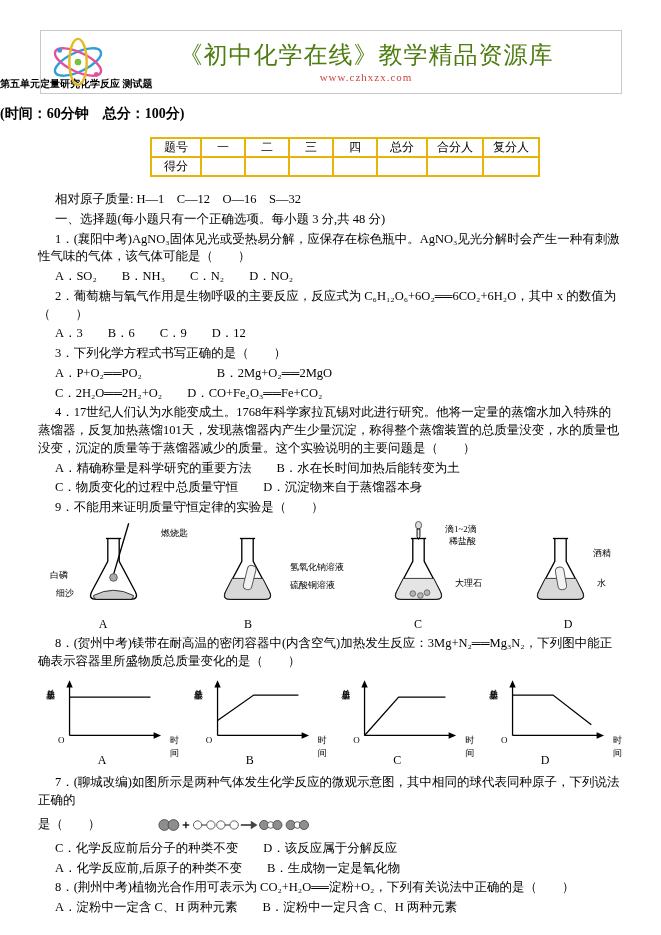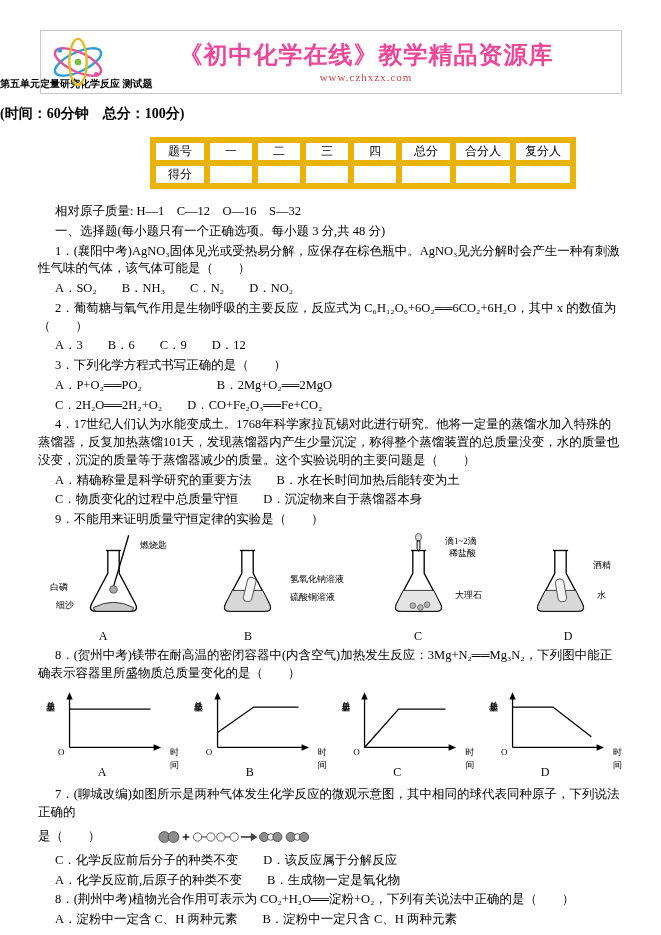--- a/index.html
+++ b/index.html
@@ -3,29 +3,29 @@
 <meta charset="utf-8">
 <style>
   html,body{margin:0;padding:0;background:#888;}
   .page{width:661px;height:935px;margin:0 auto;background:#fff;position:relative;
         font-family:"Liberation Serif","DejaVu Serif",serif;color:#000;overflow:hidden;}
   .content{padding:0 38px;}
   
   .header-box{position:absolute;left:40px;top:30px;width:580px;height:62px;border:1px solid #c9c9c9;}
   .logo{position:absolute;left:8px;top:5px;width:58px;height:52px;}
   .brand{position:absolute;left:78px;top:8px;right:8px;text-align:center;
-         color:#ec4899;font-size:24px;font-weight:bold;letter-spacing:1px;white-space:nowrap;}
+         color:#4d7c0f;font-size:24px;font-weight:normal;letter-spacing:1px;white-space:nowrap;}
   .siteurl{position:absolute;left:78px;top:40px;right:8px;text-align:center;
            color:#cc4444;font-size:11px;letter-spacing:1px;}
   
   .test-title{margin-top:77px;font-size:10px;font-weight:bold;}
   .test-info{margin-top:14px;text-align:left;font-size:14px;font-weight:bold;}
   
   table.score{border-collapse:collapse;margin:14px 0 0 112px;font-size:12px;}
-  table.score td{border:6px solid #eab308;height:17px;text-align:center;padding:0 2px;}
+  table.score td{border:2px solid #eab308;height:17px;text-align:center;padding:0 2px;}
   td.c-lab{width:44px;} td.c-num{width:38px;} td.c-tot{width:44px;} td.c-per{width:50px;}
   
   .body-text{margin-top:14px;font-size:12.5px;line-height:1.42;}
   p{margin:2px 0;}
   .indent{text-indent:1.35em;}
   .opt{text-indent:1.35em;}
   
   .figrow{display:flex;justify-content:space-between;margin:4px 0 2px 10px;width:565px;}
   .fig{position:relative;height:112px;}
   .fig-a{width:150px;} .fig-b{width:165px;} .fig-c{width:150px;} .fig-d{width:100px;}
@@ -123,21 +123,21 @@
             <g fill="none" stroke="#000" stroke-width="1.4">
               <g transform="translate(0,12)">
                 <line x1="42" y1="6" x2="58" y2="6"></line>
                 <path d="M44 6 L44 30 L27 62 Q23 70 32 70 L68 70 Q77 70 73 62 L56 30 L56 6"></path>
                 <path d="M29 66 Q50 55 71 66 Q71 70 68 70 L32 70 Q29 70 29 66 Z" fill="#c9c9c9" stroke="#888" stroke-width="0.8"></path>
                 <line x1="66" y1="-10" x2="50" y2="44"></line>
                 <circle cx="50" cy="47" r="4" fill="#aaa" stroke="#555" stroke-width="1"></circle>
               </g>
             </g>
           </svg>
-          <span class="ann" style="left:92px;top:6px">燃烧匙</span>
+          <span class="ann" style="left:113px;top:6px">燃烧匙</span>
           <span class="ann" style="left:2px;top:48px">白磷</span>
           <span class="ann" style="left:8px;top:66px">细沙</span>
           <div class="fig-letter">A</div>
         </div>
 
         <div class="fig fig-b">
           <svg class="flask" viewBox="0 0 100 96">
             <g fill="none" stroke="#000" stroke-width="1.4">
               <g transform="translate(0,12)">
                 <line x1="42" y1="6" x2="58" y2="6"></line>

